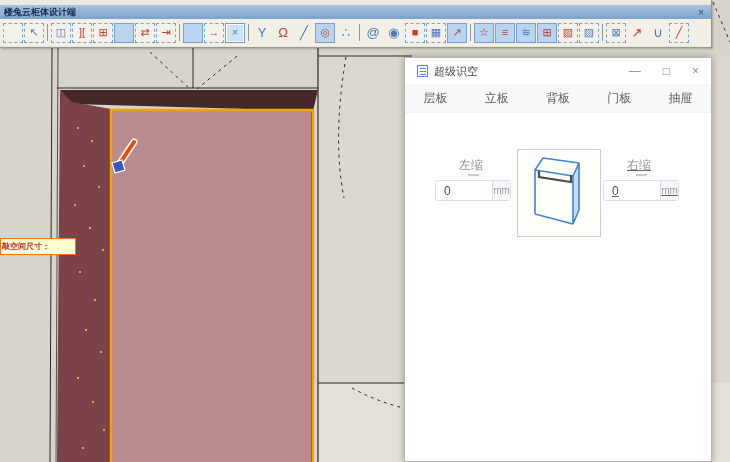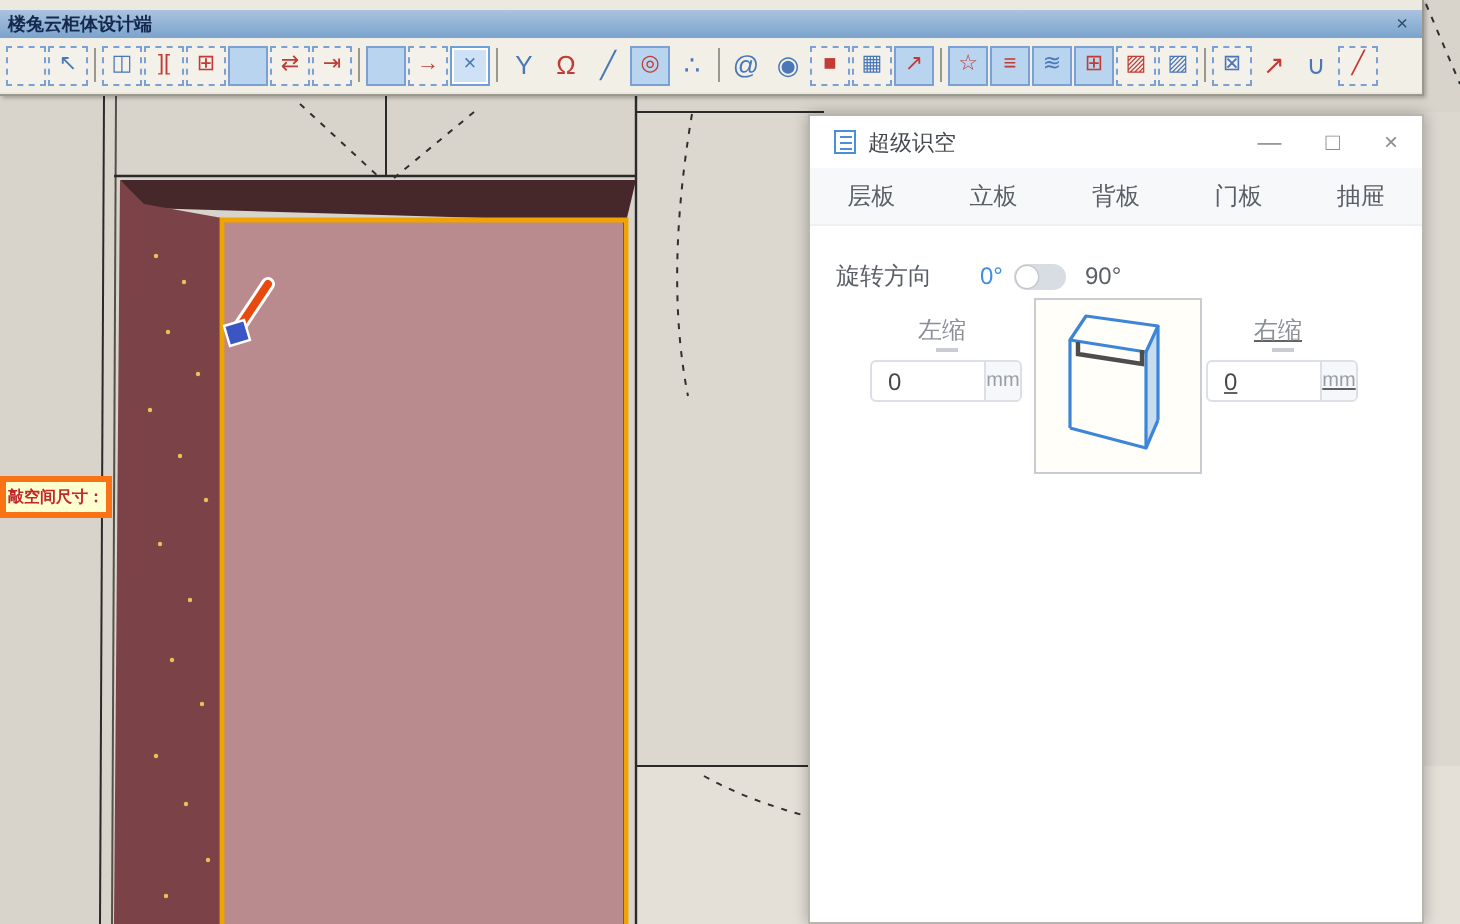--- a/index.html
+++ b/index.html
@@ -5,22 +5,22 @@
   html,body{margin:0;padding:0;}
   body{
     width:730px;height:462px;position:relative;overflow:hidden;
     font-family:"Liberation Sans", sans-serif;
     background:#d9d4cb;
   }
   
   #viewport{position:absolute;left:0;top:0;width:730px;height:462px;}
   
   #tooltip{
-    position:absolute;left:0;top:238px;width:56px;z-index:3;
-    background:#ffffcf;border:3px solid #f97316;
+    position:absolute;left:0;top:238px;width:76px;z-index:3;
+    background:#ffffcf;border:1px solid #f97316;
     color:#c1272d;font-size:8px;line-height:11px;font-weight:bold;
     padding:2px 2px 2px 1px;white-space:nowrap;overflow:hidden;box-sizing:border-box;
   }
   
   #toolbar-window{
     position:absolute;left:0;top:0;width:712px;height:48px;z-index:5;
     background:#eceade;border:1px solid #9a978e;border-top:none;border-left:none;
     box-sizing:border-box;box-shadow:1px 1px 2px rgba(0,0,0,.25);
   }
   #toolbar-titlebar{
@@ -221,28 +221,20 @@
   </div>
 
   <div id="dialog-tabs">
       <div class="tab">层板</div>
       <div class="tab">立板</div>
       <div class="tab">背板</div>
       <div class="tab">门板</div>
       <div class="tab">抽屉</div>
     </div>
 
-  <div id="rotation-row">
-    <span id="rotation-label">旋转方向</span>
-    <span id="rotation-0">0°</span>
-    <span id="rotation-toggle">
-        <span class="knob"></span>
-      </span>
-    <span id="rotation-90">90°</span>
-  </div>
 
   <div class="shrink-group" id="left-shrink-group">
     <div class="shrink-label-row">
       <span class="shrink-label">左缩</span>
       <span class="cb"></span>
     </div>
     <div class="shrink-input">
       <input value="0" style="">
       <span class="unit">mm</span>
     </div>

